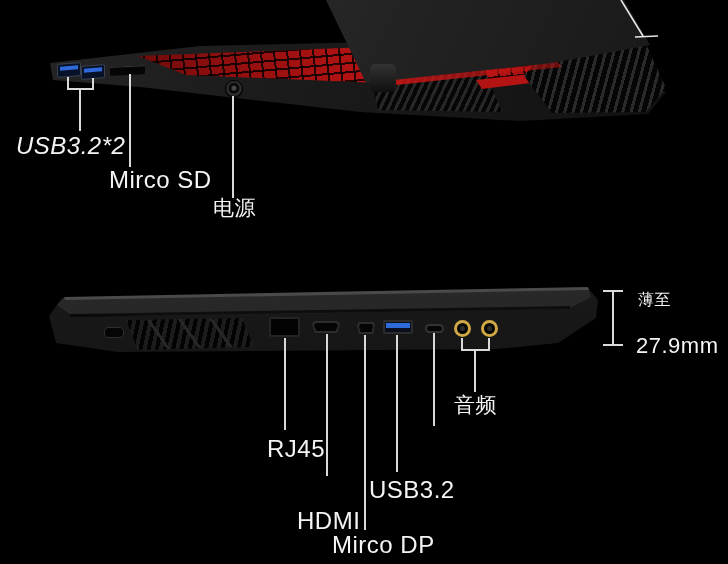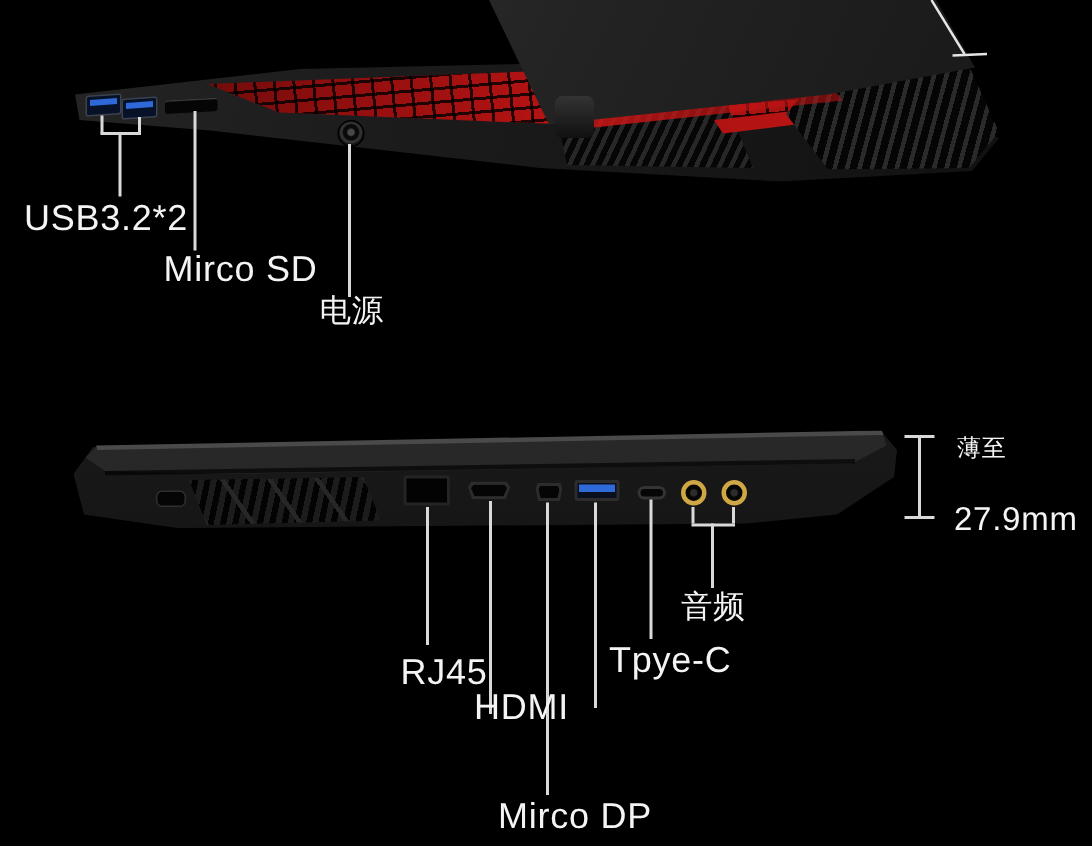--- a/index.html
+++ b/index.html
@@ -129,21 +129,21 @@
   <div class="aline h" style="left:67px;top:88px;width:27px;"></div>
   <div class="aline v" style="left:79px;top:88px;height:43px;"></div>
   <div class="aline v" style="left:129px;top:74px;height:93px;"></div>
   <div class="aline v" style="left:232px;top:96px;height:102px;"></div>
 
   <svg class="ov" width="728" height="564">
     <line x1="621" y1="0" x2="643" y2="36" stroke="#e6e6e6" stroke-width="1.6"></line>
     <line x1="635" y1="37" x2="658" y2="36" stroke="#e6e6e6" stroke-width="1.6"></line>
   </svg>
 
-  <div class="lbl" style="left:16px;top:133px;">USB3.2*2</div>
+  <div class="lbl" style="left:16px;top:133px;font-style:italic;">USB3.2*2</div>
   <div class="lbl" style="left:109px;top:167px;">Mirco SD</div>
   <div class="lbl cn" style="left:213px;top:197px;">电源</div>
 
   <div class="layer b-body"></div>
   <div class="layer b-lidstrip"></div>
   <div class="layer b-topline"></div>
   <div class="layer b-seam"></div>
   <div class="layer b-vents"></div>
 
   <div class="kens"></div>
@@ -172,20 +172,20 @@
   <div class="aline v" style="left:461px;top:338px;height:11px;"></div>
   <div class="aline v" style="left:488px;top:338px;height:11px;"></div>
   <div class="aline h" style="left:461px;top:349px;width:29px;"></div>
   <div class="aline v" style="left:474px;top:349px;height:43px;"></div>
 
   <div class="aline v" style="left:612px;top:291px;height:54px;"></div>
   <div class="aline h" style="left:603px;top:290px;width:20px;"></div>
   <div class="aline h" style="left:603px;top:344px;width:20px;"></div>
 
   <div class="lbl" style="left:267px;top:436px;">RJ45</div>
-  <div class="lbl" style="left:297px;top:459px;margin-left:19px;">HDMI</div>
+  <div class="lbl" style="left:297px;top:508px;">HDMI</div>
   <div class="lbl" style="left:332px;top:532px;">Mirco DP</div>
-  <div class="lbl" style="left:406px;top:428px;">Tpye-C</div>
+  <div class="lbl" style="left:369px;top:477px;">USB3.2</div>
   <div class="lbl cn" style="left:454px;top:394px;">音频</div>
   <div class="lbl small-cn" style="left:638px;top:292px;">薄至</div>
   <div class="lbl mm" style="left:636px;top:334px;">27.9mm</div>
 
 </div>
 
 </body></html>

